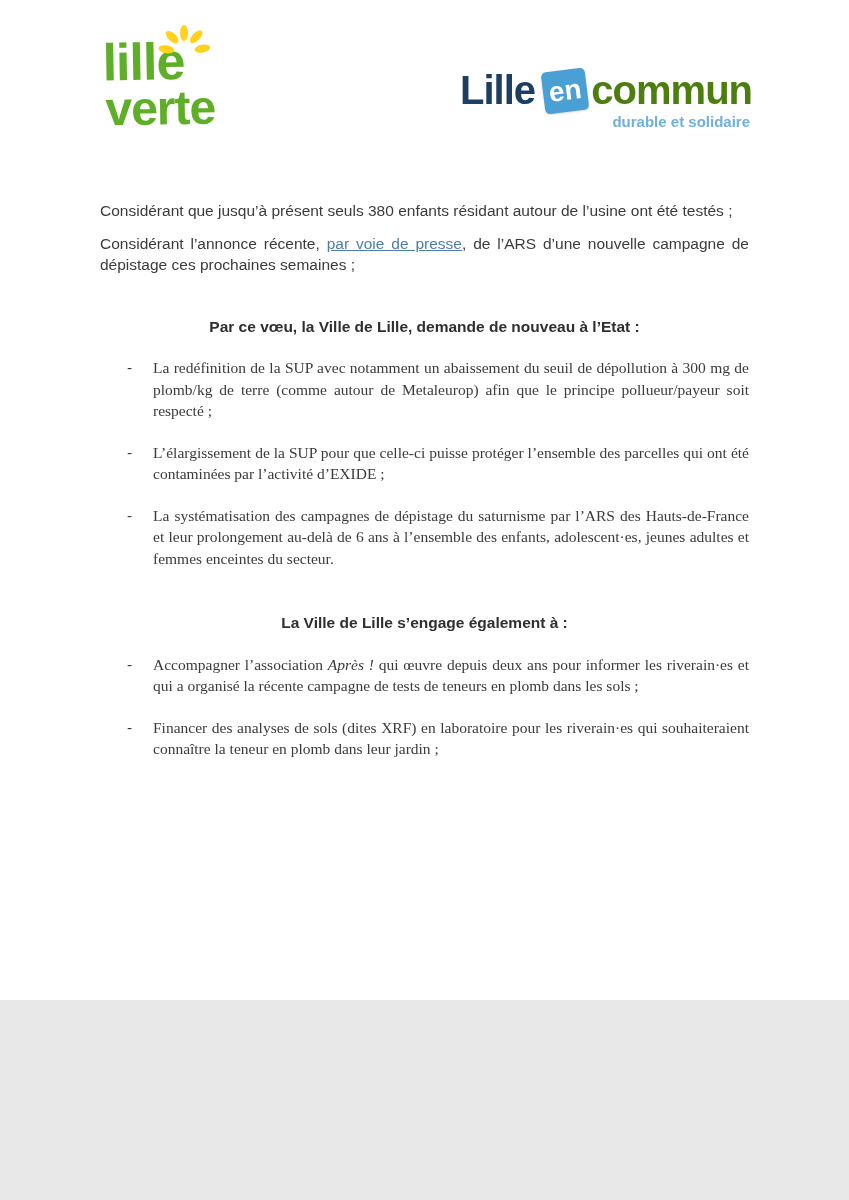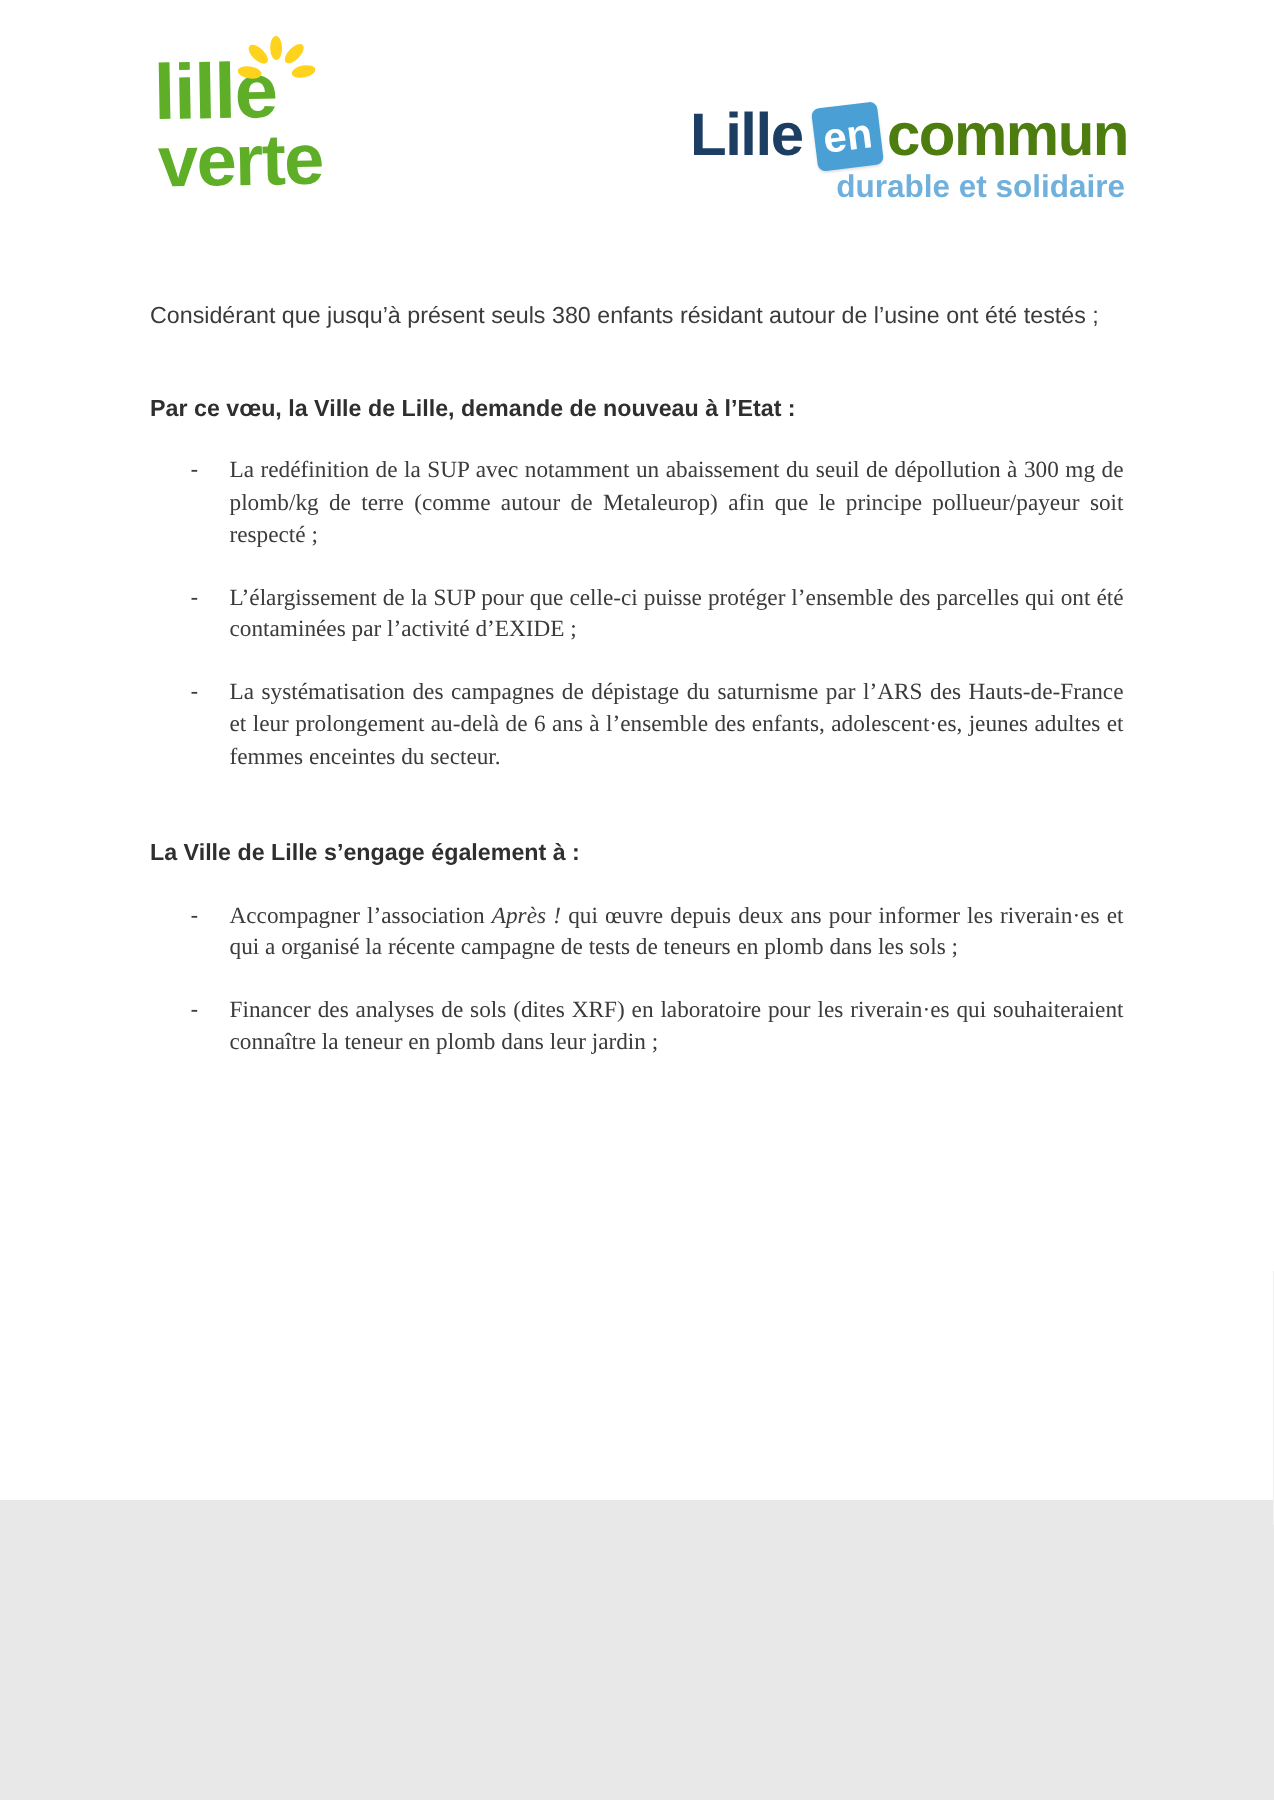--- a/index.html
+++ b/index.html
@@ -69,21 +69,21 @@
   }
   .lc-commun {
     font-weight: bold;
     font-size: 40px;
     color: #4d7c0f;
     letter-spacing: -1px;
   }
   .lc-tagline {
     text-align: right;
     font-weight: bold;
-    font-size: 21px;
+    font-size: 15px;
     color: #6fb0dc;
     margin-top: 0px;
     padding-right: 2px;
   }
 
   
   .content {
     position: absolute;
     left: 100px;
     top: 200px;
@@ -98,20 +98,21 @@
   .doc-link {
     color: #4e7ea8;
     text-decoration: underline;
     cursor: pointer;
   }
   .heading {
     font-size: 15.5px;
     line-height: 21.5px;
     font-weight: bold;
     color: #2f2f2f;
+    text-align: center;
   }
   .h1-space { margin-top: 40px; }
   .h2-space { margin-top: 43px; }
   .dash-list { margin-top: 11px; }
   .dash-item {
     display: flex;
     margin-top: 20px;
   }
   .dash-marker {
     flex: 0 0 26px;
@@ -162,20 +163,21 @@
       </span>
       <span class="lc-commun">commun</span>
     </div>
     <div class="lc-tagline">durable et solidaire</div>
   </div>
 
   <div class="content">
 
     <p class="para">Considérant que jusqu’à présent seuls 380 enfants résidant autour de l’usine ont été testés ;</p>
 
+    <p class="para"><span>Considérant l’annonce récente, </span><span class="doc-link">par voie de presse</span><span>, de l’ARS d’une nouvelle campagne de dépistage ces prochaines semaines ;</span></p>
 
     <p class="heading h1-space">Par ce vœu, la Ville de Lille, demande de nouveau à l’Etat :</p>
 
     <div class="dash-list">
       <div class="dash-item">
         <span class="dash-marker"></span>
         <span class="dash-text">La redéfinition de la SUP avec notamment un abaissement du seuil de dépollution à 300 mg de plomb/kg de terre (comme autour de Metaleurop) afin que le principe pollueur/payeur soit respecté ;</span>
       </div>
       <div class="dash-item">
         <span class="dash-marker"></span>

